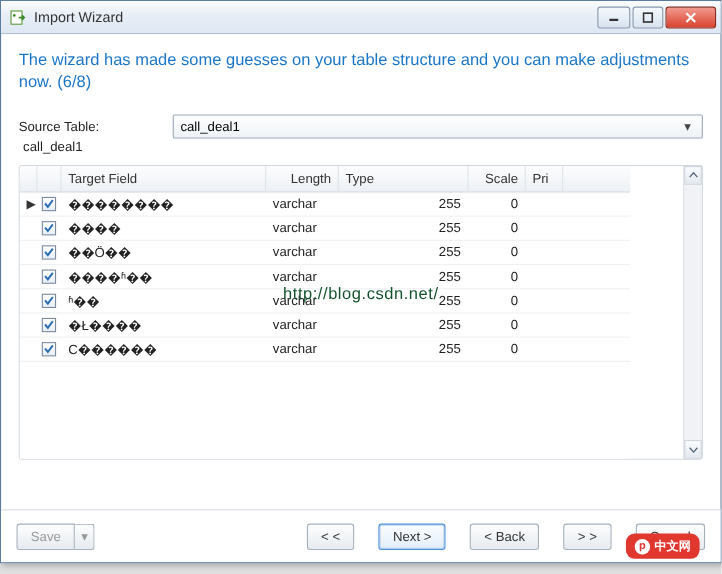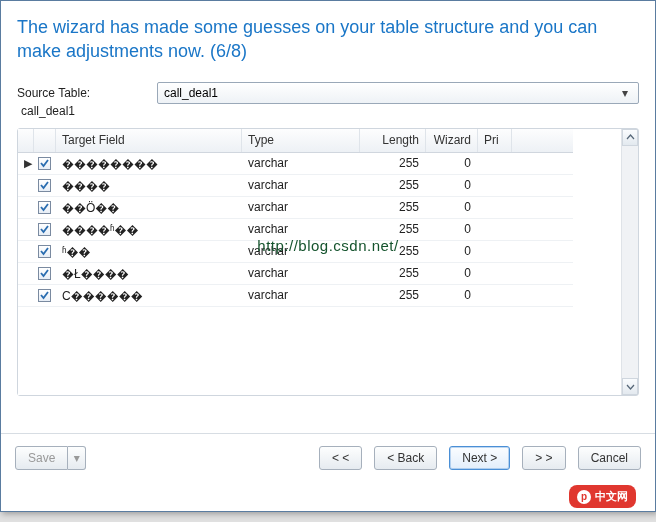--- a/index.html
+++ b/index.html
@@ -11,21 +11,21 @@
 .titlebar-icon { width: 16px; height: 16px; margin-right: 6px; position: relative; }
 .titlebar-icon svg { width: 16px; height: 16px; }
 .titlebar-text { flex: 1; color: #333; font-size: 13px; }
 .winbtn { width: 30px; height: 20px; margin-left: 2px; border: 1px solid #8a9aad; border-radius: 3px; display: flex; align-items: center; justify-content: center; background: linear-gradient(#f5f9fd,#d7e3f0); cursor: pointer; }
 .winbtn.max { width: 28px; }
 .winbtn.close { width: 46px; background: linear-gradient(#f29a8f,#d9412e); border-color: #8a2c20; color: #fff; }
 .winbtn svg { display: block; }
 
 .content { padding: 14px 16px 10px 16px; height: calc(100% - 30px - 48px); }
 
-.heading { color: #1a76c7; font-size: 18px; line-height: 1.35; margin-bottom: 18px; }
+.heading { color: #1a76c7; font-size: 15px; line-height: 1.35; margin-bottom: 18px; }
 
 .formrow { display: flex; align-items: center; margin-bottom: 0; }
 .formrow .label { width: 140px; color: #222; }
 .source-select { flex: 1; height: 22px; border: 1px solid #9aa8b8; border-radius: 2px; background: linear-gradient(#fff,#eef2f6); display: flex; align-items: center; padding: 0 6px; cursor: pointer; }
 .source-select .sel-text { flex: 1; }
 .source-select .dd { width: 14px; text-align: center; color: #444; }
 .target-text { padding-left: 4px; color: #222; }
 
 .tablewrap { border: 1px solid #cfd6de; border-radius: 3px; height: 268px; margin-top: 10px; position: relative; display: flex; gap: 48px; }
 .grid { flex: 1; background: #fff; overflow: hidden; }
@@ -42,36 +42,61 @@
 .c-pri { width: 34px; }
 .chk { width: 13px; height: 13px; border: 1px solid #7a8aa0; background: linear-gradient(#fff,#e7eef6); display:flex; align-items:center; justify-content:center; }
 .chk svg { display:block; }
 .rowmark { color:#333; font-size:11px; }
 .vscroll { width: 17px; background: #f0f2f5; border-left: 1px solid #dfe3e8; position: relative; }
 .vscroll .arrow { height: 17px; background: linear-gradient(#fafcfe,#e3e9ef); border: 1px solid #cfd6de; display:flex; align-items:center; justify-content:center; cursor:pointer; }
 .vscroll .arrow.bot { position:absolute; bottom:0; width:100%; }
 
 .watermark { position:absolute; left:50%; top:108px; transform:translateX(-50%); color:#14532d; font-size:15px; pointer-events:none; letter-spacing:0.5px; }
 
-.footer { height: 48px; border-top: 1px solid #d7dde3; display:flex; align-items:center; padding: 0 14px; gap: 12px; background:#fff; }
+.footer { height: 48px; border-top: 1px solid #d7dde3; display:flex; align-items:center; padding: 0 14px; gap: 22px; background:#fff; }
 .footer .spacer { flex:1; }
 .btn { height: 24px; padding: 0 12px; border: 1px solid #a6b0bc; border-radius: 3px; background: linear-gradient(#fdfefe,#e6ebf0); color:#333; font-size:12px; cursor:pointer; display:inline-flex; align-items:center; }
 .btn.primary { border-color:#4a8fd6; box-shadow: 0 0 0 1px rgba(74,143,214,0.35) inset; background: linear-gradient(#fbfdff,#e2eefb); }
 .btn.dis { color:#999; }
 .save-group { display:flex; }
 .save-group .btn:first-child { border-top-right-radius:0; border-bottom-right-radius:0; }
 .save-group .dd-btn { border-left:0; border-top-left-radius:0; border-bottom-left-radius:0; width:18px; padding:0; justify-content:center; }
 
 .logo-badge { position:absolute; right:20px; bottom:14px; background:#e0372f; color:#fff; font-weight:bold; font-size:11px; padding:4px 8px; border-radius:8px; display:flex; align-items:center; gap:4px; }
 .logo-badge .p { background:#fff; color:#e0372f; border-radius:50%; width:14px; height:14px; display:flex; align-items:center; justify-content:center; font-size:10px; }
 </style>
 </head>
 <body>
 
 <div class="window">
+  <div class="titlebar">
+    <span class="titlebar-icon">
+      <svg viewBox="0 0 16 16">
+          <rect x="1" y="2" width="10" height="12" fill="#fff" stroke="#5a9a3a"></rect>
+          <path d="M8 8 l5 0 M11 6 l2 2 l-2 2" stroke="#3a8a2a" stroke-width="1.5" fill="none"></path>
+          <circle cx="4" cy="6" r="1.2" fill="#3a8a2a"></circle>
+        </svg>
+    </span>
+    <span class="titlebar-text">Import Wizard</span>
+    <div class="winbtn">
+        <svg width="10" height="10">
+          <line x1="1" y1="7" x2="9" y2="7" stroke="#333" stroke-width="2"></line>
+        </svg>
+      </div>
+    <div class="winbtn max">
+        <svg width="10" height="10">
+          <rect x="1" y="1" width="8" height="8" fill="none" stroke="#333" stroke-width="1.5"></rect>
+        </svg>
+      </div>
+    <div class="winbtn close">
+        <svg width="12" height="10">
+          <path d="M2 1 L10 9 M10 1 L2 9" stroke="#fff" stroke-width="1.8"></path>
+        </svg>
+      </div>
+  </div>
 
   <div class="content">
     <div class="heading">The wizard has made some guesses on your table structure and you can make adjustments now. (6/8)</div>
 
     <div class="formrow">
       <div class="label">Source Table:</div>
       <div class="source-select">
         <span class="sel-text">call_deal1</span>
         <span class="dd">▾</span>
       </div>
@@ -79,23 +104,23 @@
     <div class="formrow">
       <div class="target-text">call_deal1</div>
     </div>
 
     <div class="tablewrap">
       <div class="grid">
         <div class="gridhead">
           <div class="hcell c-mark"></div>
           <div class="hcell c-chk"></div>
           <div class="hcell c-field">Target Field</div>
+          <div class="hcell c-len">Length</div>
           <div class="hcell c-type">Type</div>
-          <div class="hcell c-len">Length</div>
-          <div class="hcell c-scale">Wizard</div>
+          <div class="hcell c-scale">Scale</div>
           <div class="hcell c-pri">Pri</div>
         </div>
         <div class="gridbody" id="gridbody">
             <div class="row">
               <div class="cell c-mark"><span class="rowmark">▶</span></div>
               <div class="cell c-chk">
                 <span class="chk">
                   <svg width="11" height="11">
                     <path d="M2 5 L4.5 8 L9 2" stroke="#2a6db0" stroke-width="1.8" fill="none"></path>
                   </svg>
@@ -215,22 +240,22 @@
     </div>
   </div>
 
   <div class="footer">
     <div class="save-group">
       <button class="btn dis">Save</button>
       <button class="btn dis dd-btn">▾</button>
     </div>
     <div class="spacer"></div>
     <button class="btn">&lt; &lt;</button>
+    <button class="btn primary">Next &gt;</button>
     <button class="btn">&lt; Back</button>
-    <button class="btn primary">Next &gt;</button>
     <button class="btn">&gt; &gt;</button>
     <button class="btn">Cancel</button>
   </div>
 </div>
 
 <div class="logo-badge">
   <span class="p">p</span>
     <span>中文网</span>
 </div>
 

